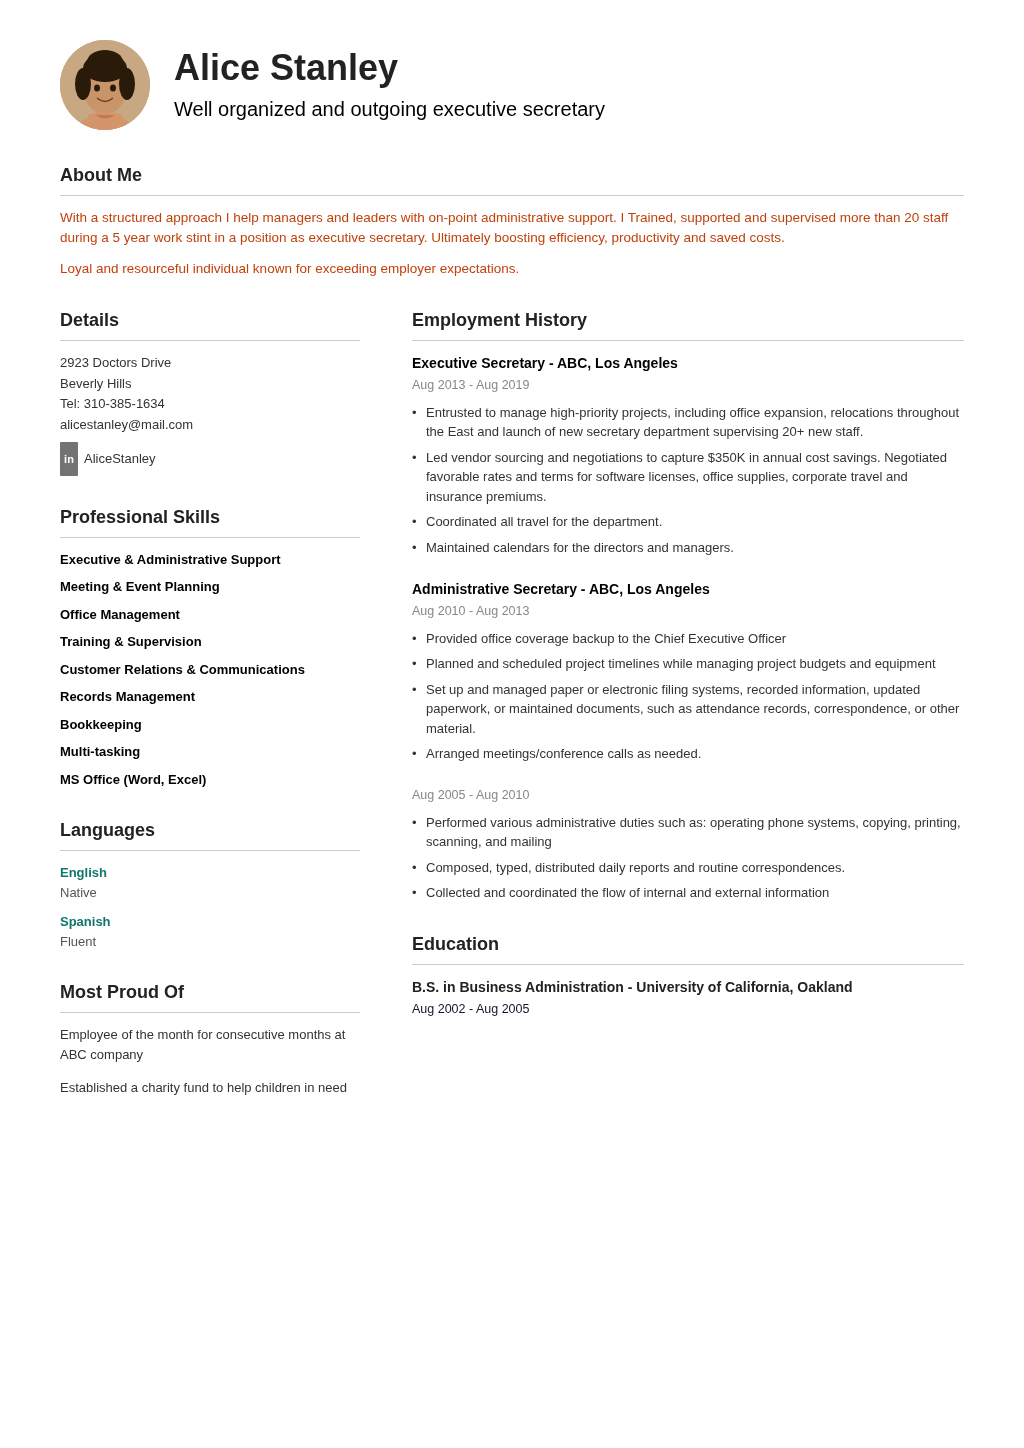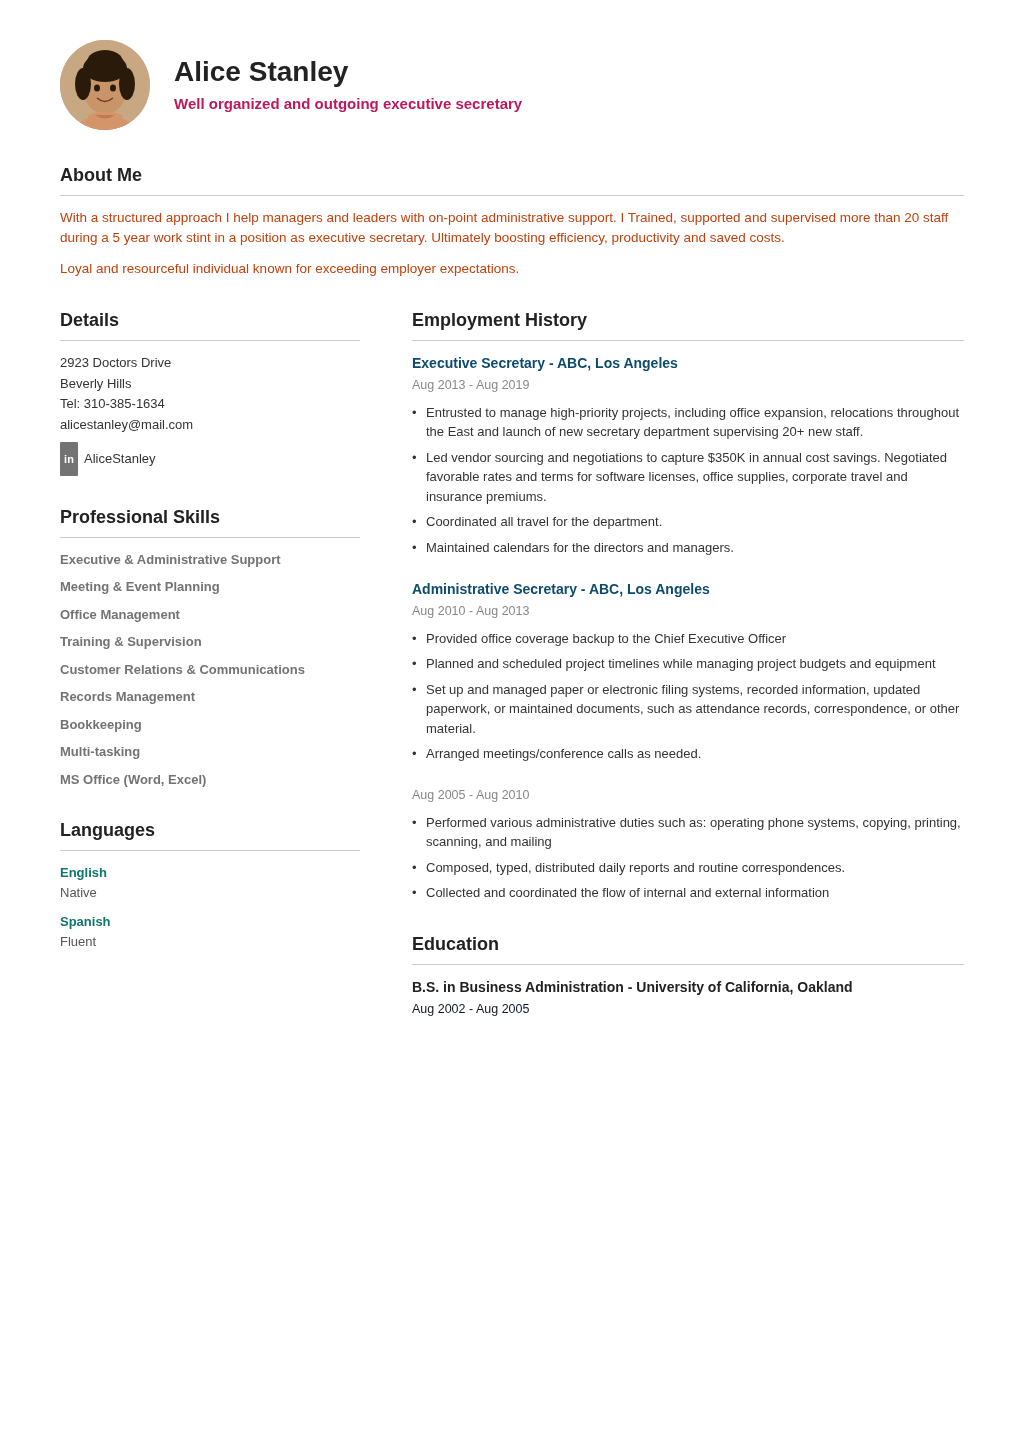--- a/index.html
+++ b/index.html
@@ -24,30 +24,29 @@
       width: 90px;
       height: 90px;
       border-radius: 50%;
       overflow: hidden;
       margin-right: 24px;
       flex-shrink: 0;
       background: #c8a882;
     }
     
     .header-text h1 {
-      font-size: 28px;
+      font-size: 36px;
       font-weight: bold;
       color: #222;
       line-height: 1.2;
     }
     .header-text .subtitle {
-      font-size: 15px;
-      color: #be185d;
+      font-size: 20px;
+      color: #000000;
       margin-top: 4px;
-      font-weight: bold;
     }
 
     
     .section-title {
       font-size: 18px;
       font-weight: bold;
       color: #222;
       padding-bottom: 6px;
       border-bottom: 1px solid #ccc;
       margin-bottom: 12px;
@@ -108,21 +107,21 @@
     }
 
     
     .skills-section {
       margin-bottom: 28px;
     }
     .skill-item {
       font-weight: bold;
       font-size: 13px;
       margin-bottom: 8px;
-      color: #737373;
+      color: #000000;
     }
 
     
     .languages-section {
       margin-bottom: 28px;
     }
     .language-item {
       margin-bottom: 10px;
     }
     .language-name {
@@ -149,21 +148,21 @@
     
     .employment-section {
       margin-bottom: 28px;
     }
     .job-block {
       margin-bottom: 22px;
     }
     .job-title {
       font-size: 14px;
       font-weight: bold;
-      color: #0c4a6e;
+      color: #000000;
       margin-bottom: 2px;
     }
     .job-dates {
       font-size: 12.5px;
       color: #888;
       margin-bottom: 8px;
     }
     .job-bullets {
       list-style: none;
       padding: 0;
@@ -276,20 +275,25 @@
       <div class="language-item">
         <div class="language-name">English</div>
         <div class="language-level">Native</div>
       </div>
       <div class="language-item">
         <div class="language-name">Spanish</div>
         <div class="language-level">Fluent</div>
       </div>
     </div>
 
+    <div class="proud-section">
+      <div class="section-title">Most Proud Of</div>
+      <div class="proud-item">Employee of the month for consecutive months at ABC company</div>
+      <div class="proud-item">Established a charity fund to help children in need</div>
+    </div>
 
   </div>
 
   <div class="right-col">
 
     <div class="employment-section">
       <div class="section-title">Employment History</div>
 
       <div class="job-block">
         <div class="job-title">Executive Secretary - ABC, Los Angeles</div>

